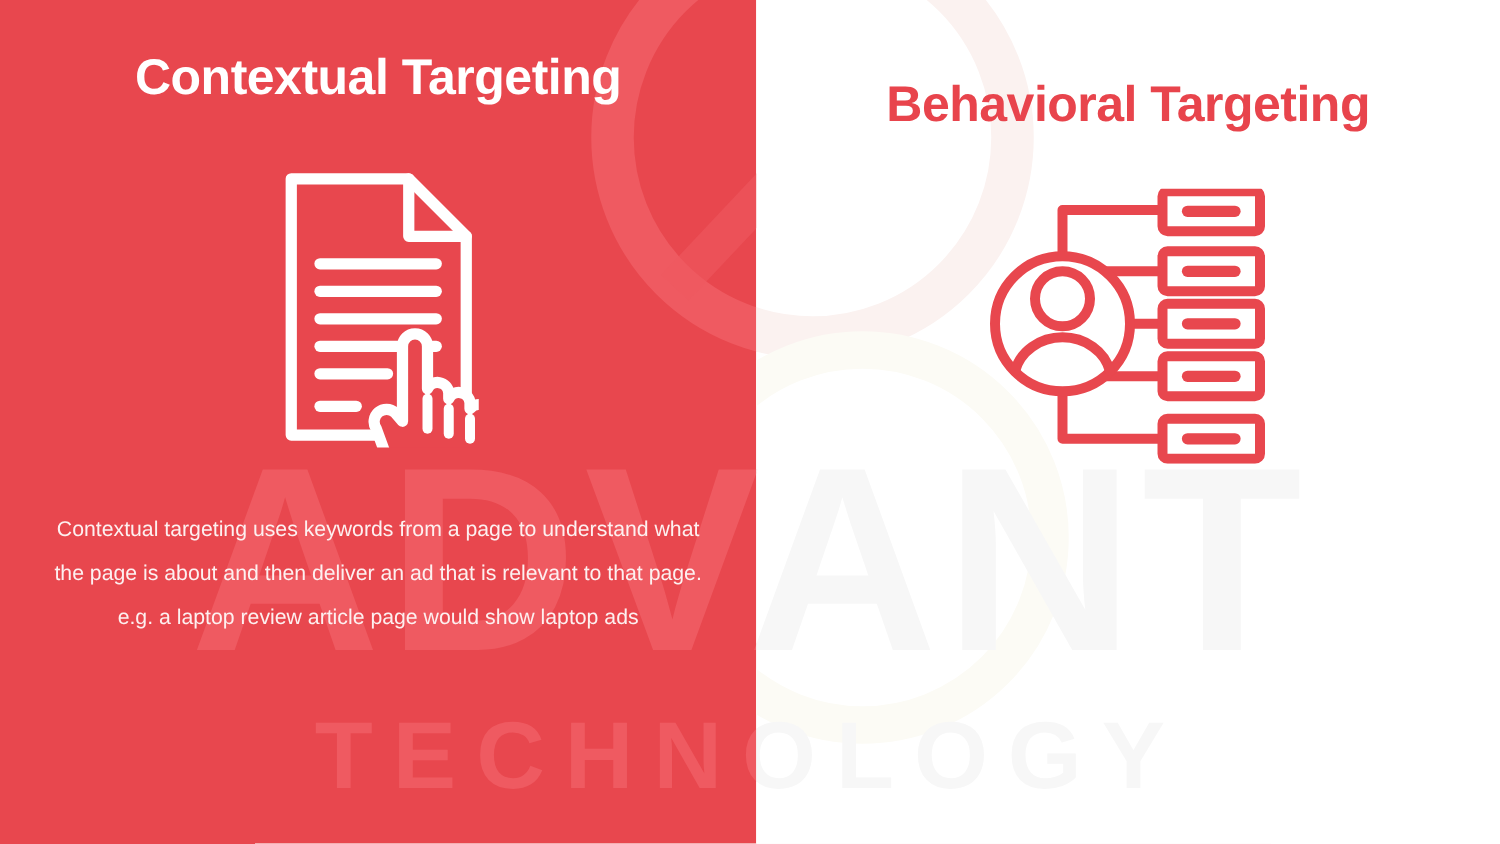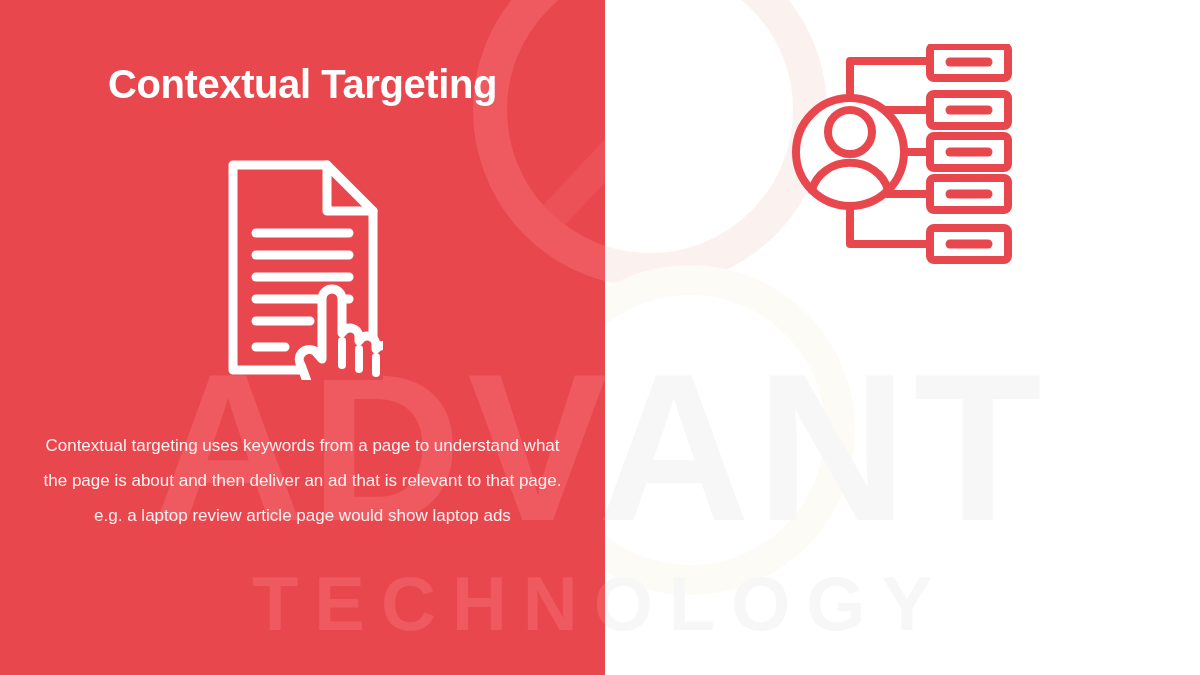--- a/index.html
+++ b/index.html
@@ -64,21 +64,21 @@
   .title {
     font-size: 40px;
     font-weight: bold;
     letter-spacing: -0.4px;
     text-align: center;
     white-space: nowrap;
     margin: 0;
   }
   .title-left {
     color: #ffffff;
-    margin-top: 62px;
+    margin-top: 40px;
   }
   .title-right {
     color: #e8444c;
     margin-top: 62px;
   }
 
   
   .icon-wrap {
     display: flex;
     align-items: center;
@@ -190,20 +190,21 @@
       </div>
 
       <p class="body-copy body-left">Contextual targeting uses keywords from a page to understand what the page is about and then deliver an ad that is relevant to that page. e.g. a laptop review article page would show laptop ads</p>
 
     </div>
   </div>
 
   <div class="panel panel-right" style="background:transparent;">
     <div class="panel-inner">
 
+      <h1 class="title title-right">Behavioral Targeting</h1>
 
       <div class="icon-wrap icon-right">
         <svg width="230" height="220" viewBox="0 0 230 220" fill="none">
           <g stroke="#e8474e" stroke-width="8" fill="none" stroke-linecap="round" stroke-linejoin="round">
 
             <path d="M62 77 V17 H142"></path>
             <path d="M95 66 H142"></path>
             <path d="M98 108 H142"></path>
             <path d="M95 150 H142"></path>
             <path d="M62 140 V200 H142"></path>

